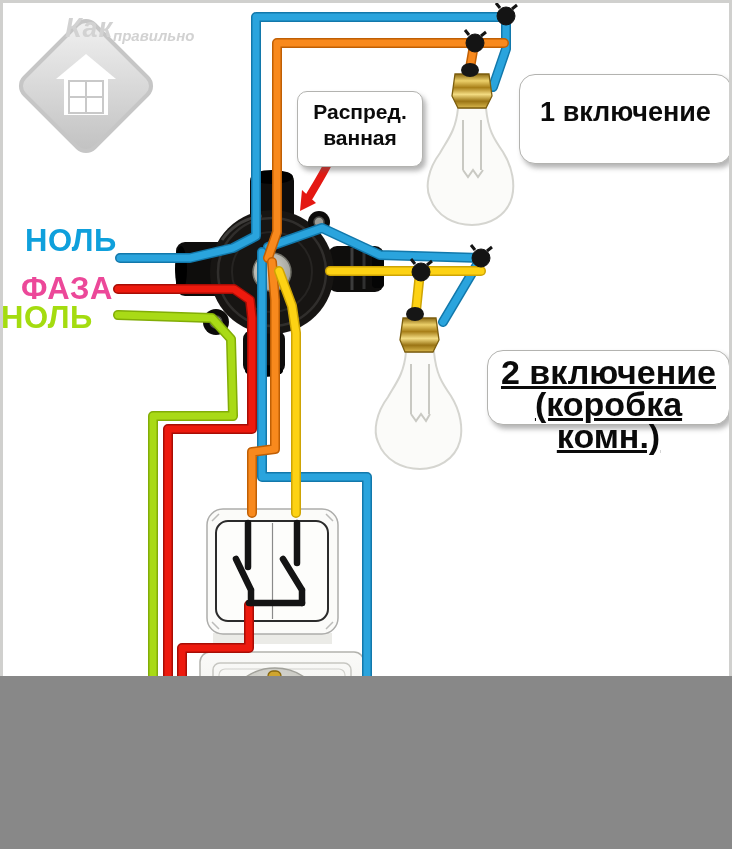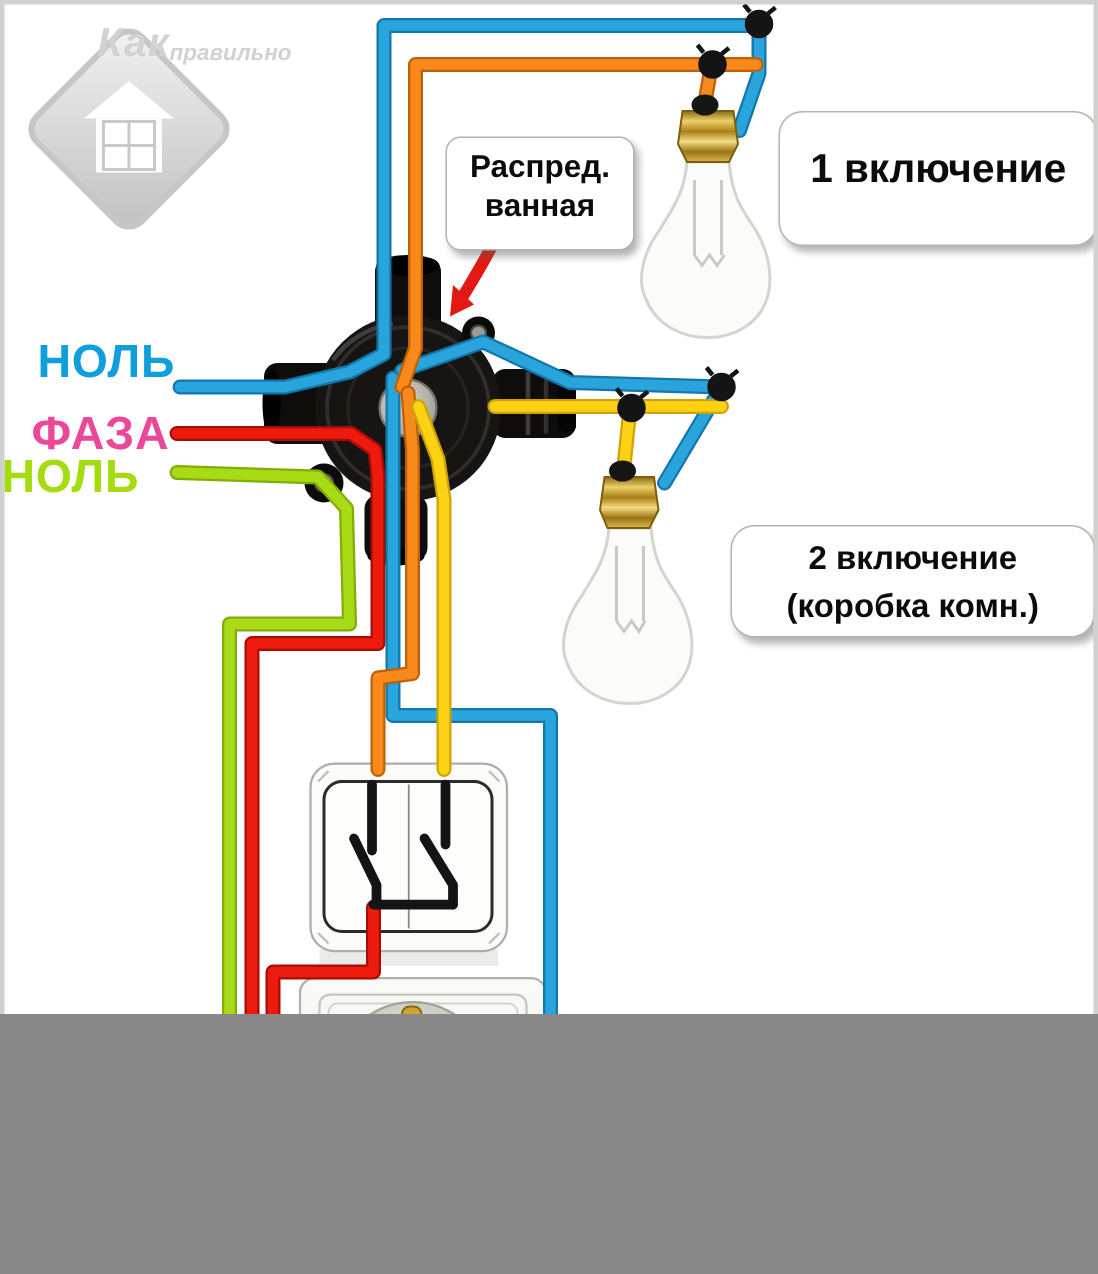--- a/index.html
+++ b/index.html
@@ -17,21 +17,21 @@
   .wu-green{stroke:#82ad06}  .w-green{stroke:#a9da16}
   .wu-orange{stroke:#c05f04} .w-orange{stroke:#f8891d}
   .wu-yellow{stroke:#cea404} .w-yellow{stroke:#fdd214}
   .callout{
     position:absolute;background:#fff;border:1px solid #b3b3b0;
     box-shadow:3px 4px 5px rgba(90,90,90,.45);
     text-align:center;font-weight:bold;color:#0b0b0b;
   }
   .callout-small{width:124px;height:67px;border-radius:10px;font-size:21px;line-height:26px;padding-top:7px;left:297px;top:91px;}
   .callout-big1{width:211px;height:67px;border-radius:16px;font-size:27px;line-height:33px;padding-top:21px;left:519px;top:74px;}
-  .callout-big2{width:241px;height:68px;border-radius:16px;font-size:22px;line-height:32px;padding-top:5px;left:487px;top:350px;}
+  .callout-big2{width:241px;height:68px;border-radius:16px;font-size:34px;line-height:32px;padding-top:5px;left:487px;top:350px;text-decoration:underline;}
   .wl{position:absolute;font-weight:700;font-size:31px;letter-spacing:.5px;}
   #label-neutral{left:25px;top:223px;color:#0fa0dc;}
   #label-phase{left:21px;top:271px;color:#ec4899;}
   #label-ground{left:1px;top:300px;color:#a4dc10;}
   .wm{position:absolute;color:#d2d2d2;font-style:italic;font-weight:bold;}
   #wm-1{left:65px;top:13px;font-size:27px;letter-spacing:1px;}
   #wm-2{left:113px;top:27px;font-size:15px;}
   #wm-3{left:64px;top:38px;font-size:25px;letter-spacing:1px;}
   .edge{position:absolute;background:#d0d0ce;}
   #edge-top{left:0;top:0;width:732px;height:3px;}

